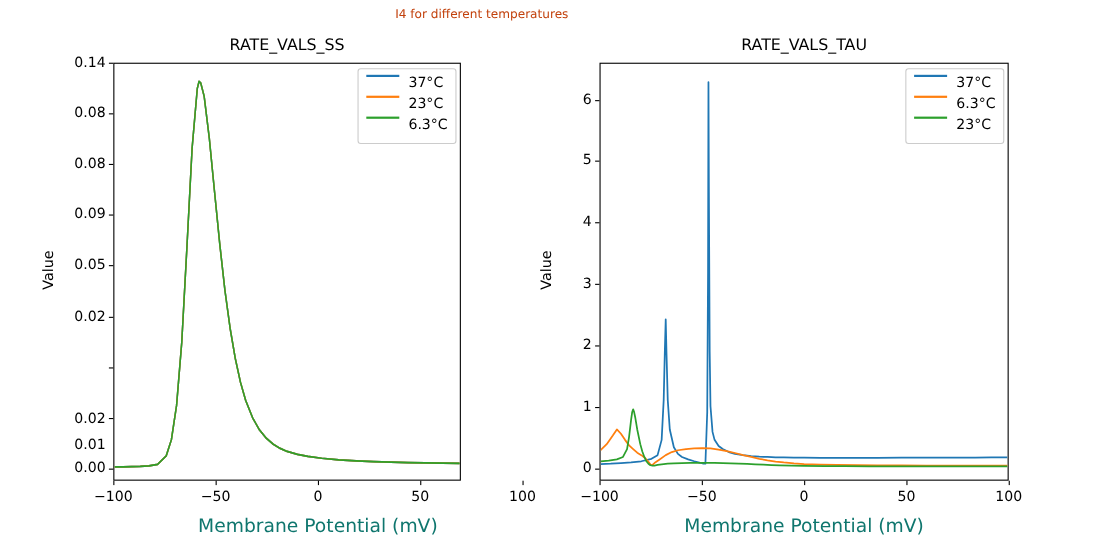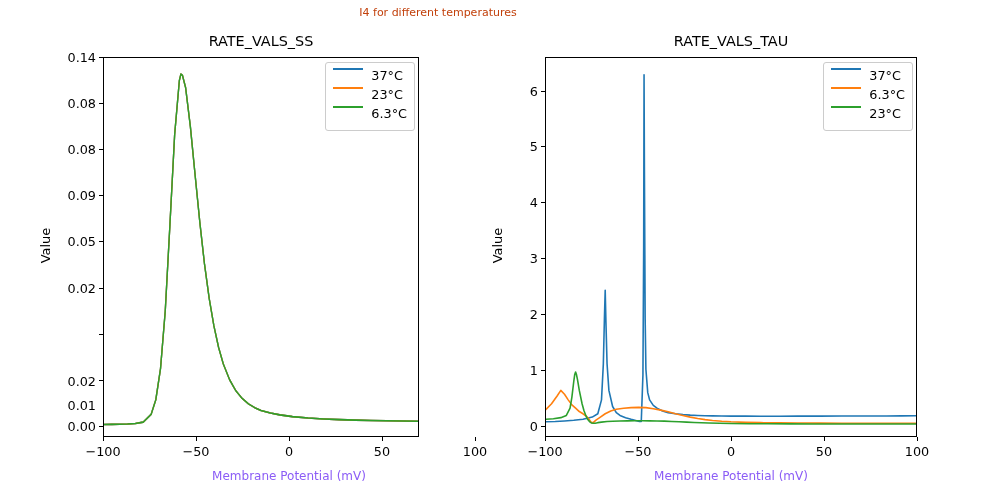--- a/index.html
+++ b/index.html
@@ -85,22 +85,22 @@
     position: absolute;
     width: 4px;
     height: 1px;
     background: #000000;
   }
   .xlabel {
     position: absolute;
     left: 0;
     width: 100%;
     text-align: center;
-    font-size: 12px;
-    color: #8b5cf6;
+    font-size: 17px;
+    color: #0f766e;
   }
   .ylabel {
     position: absolute;
     font-size: 13px;
     color: #000000;
     transform-origin: 50% 50%;
     transform: rotate(-90deg);
     white-space: nowrap;
     text-align: center;
   }

